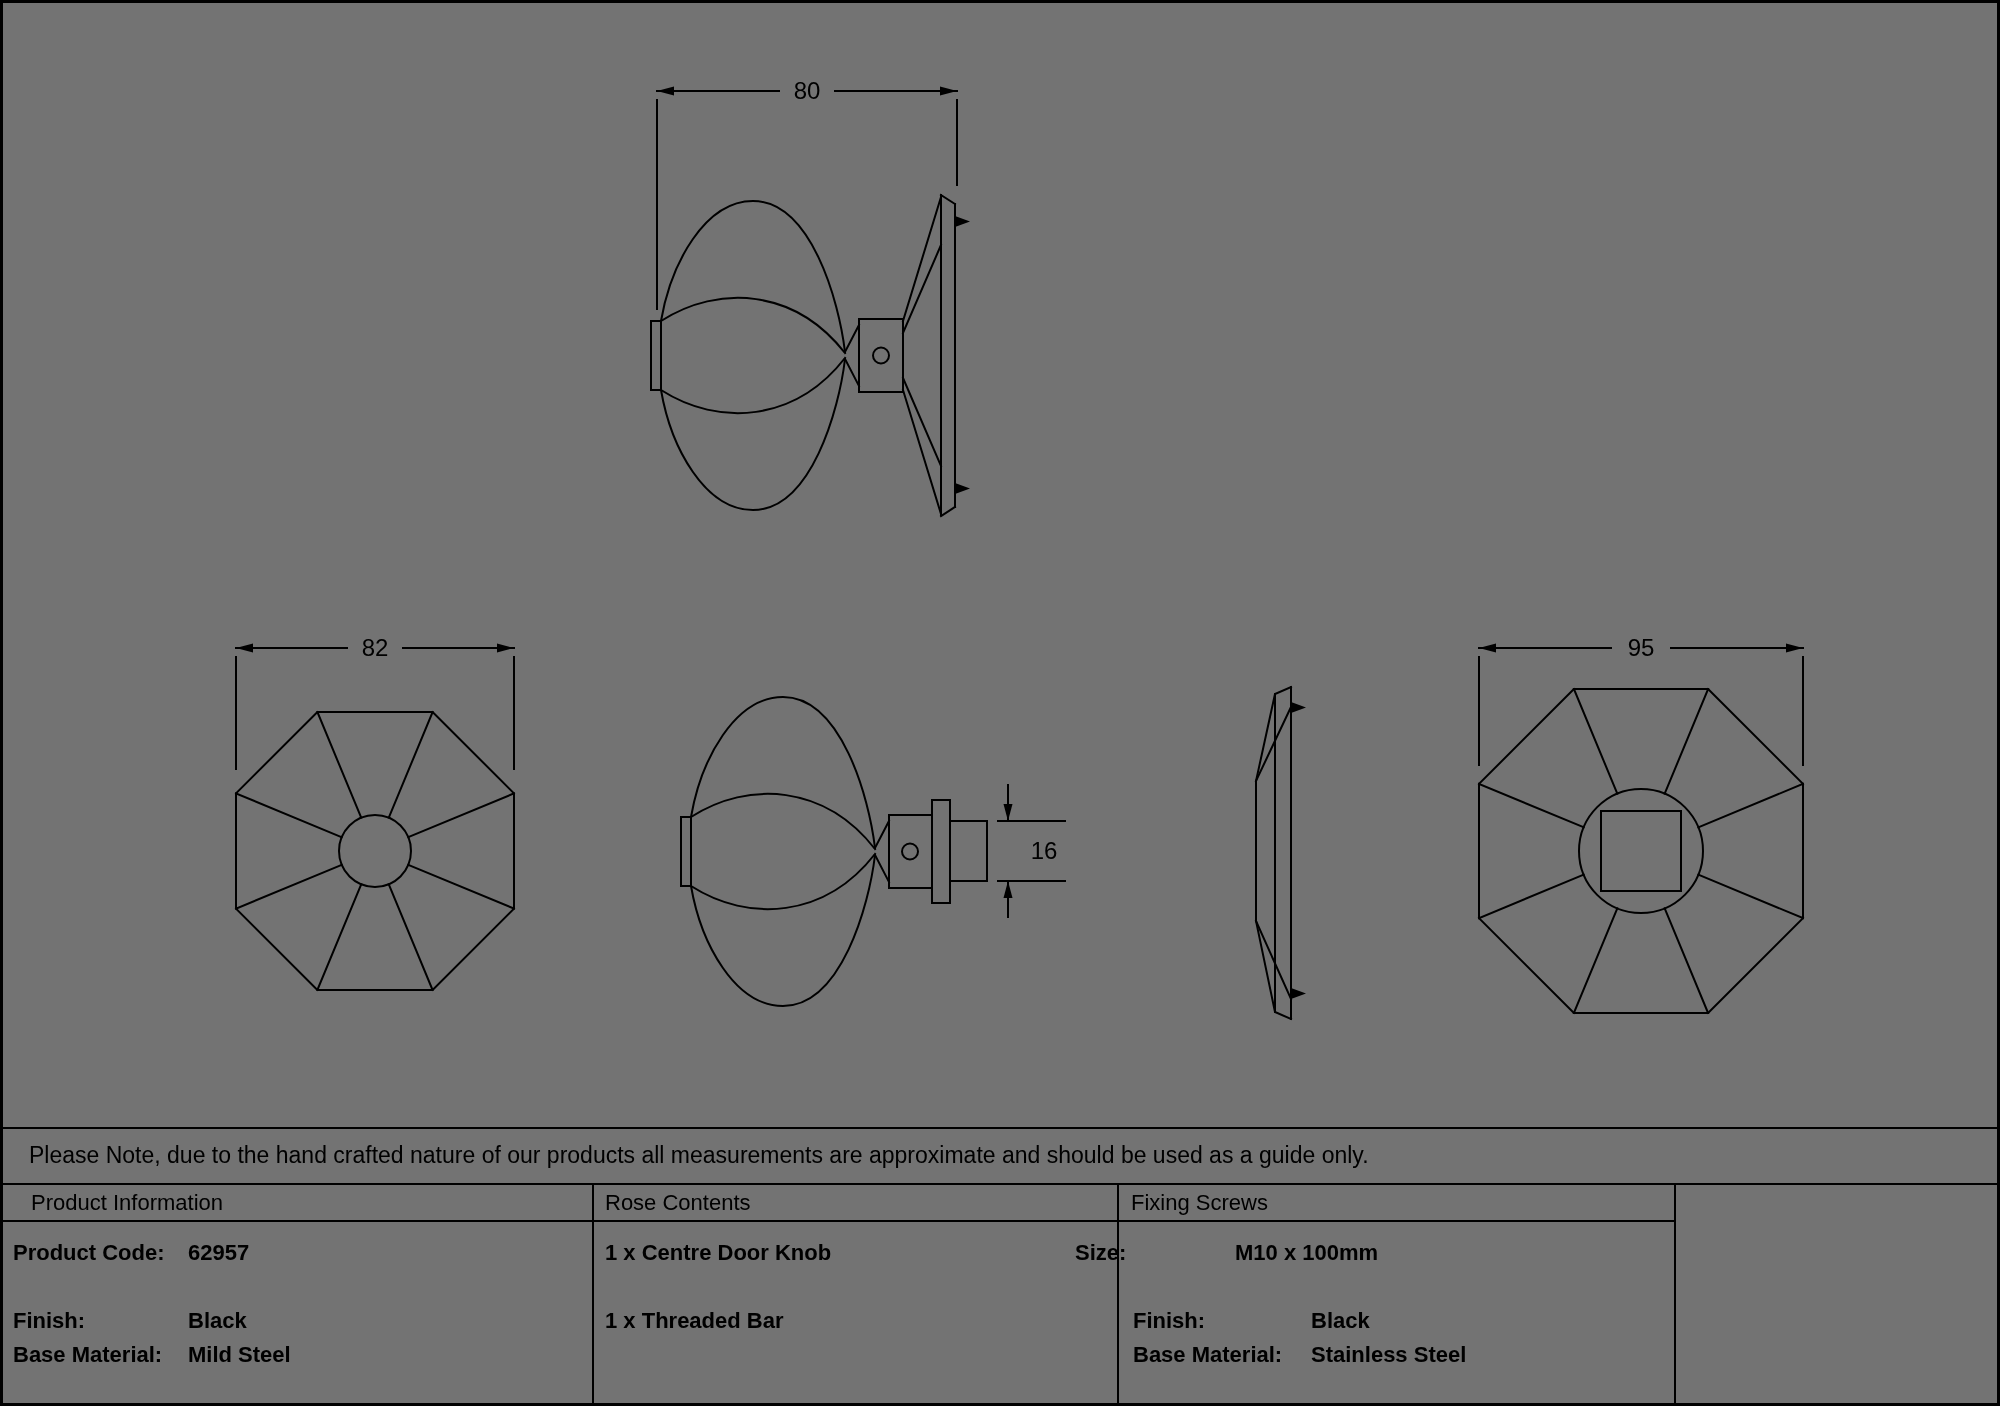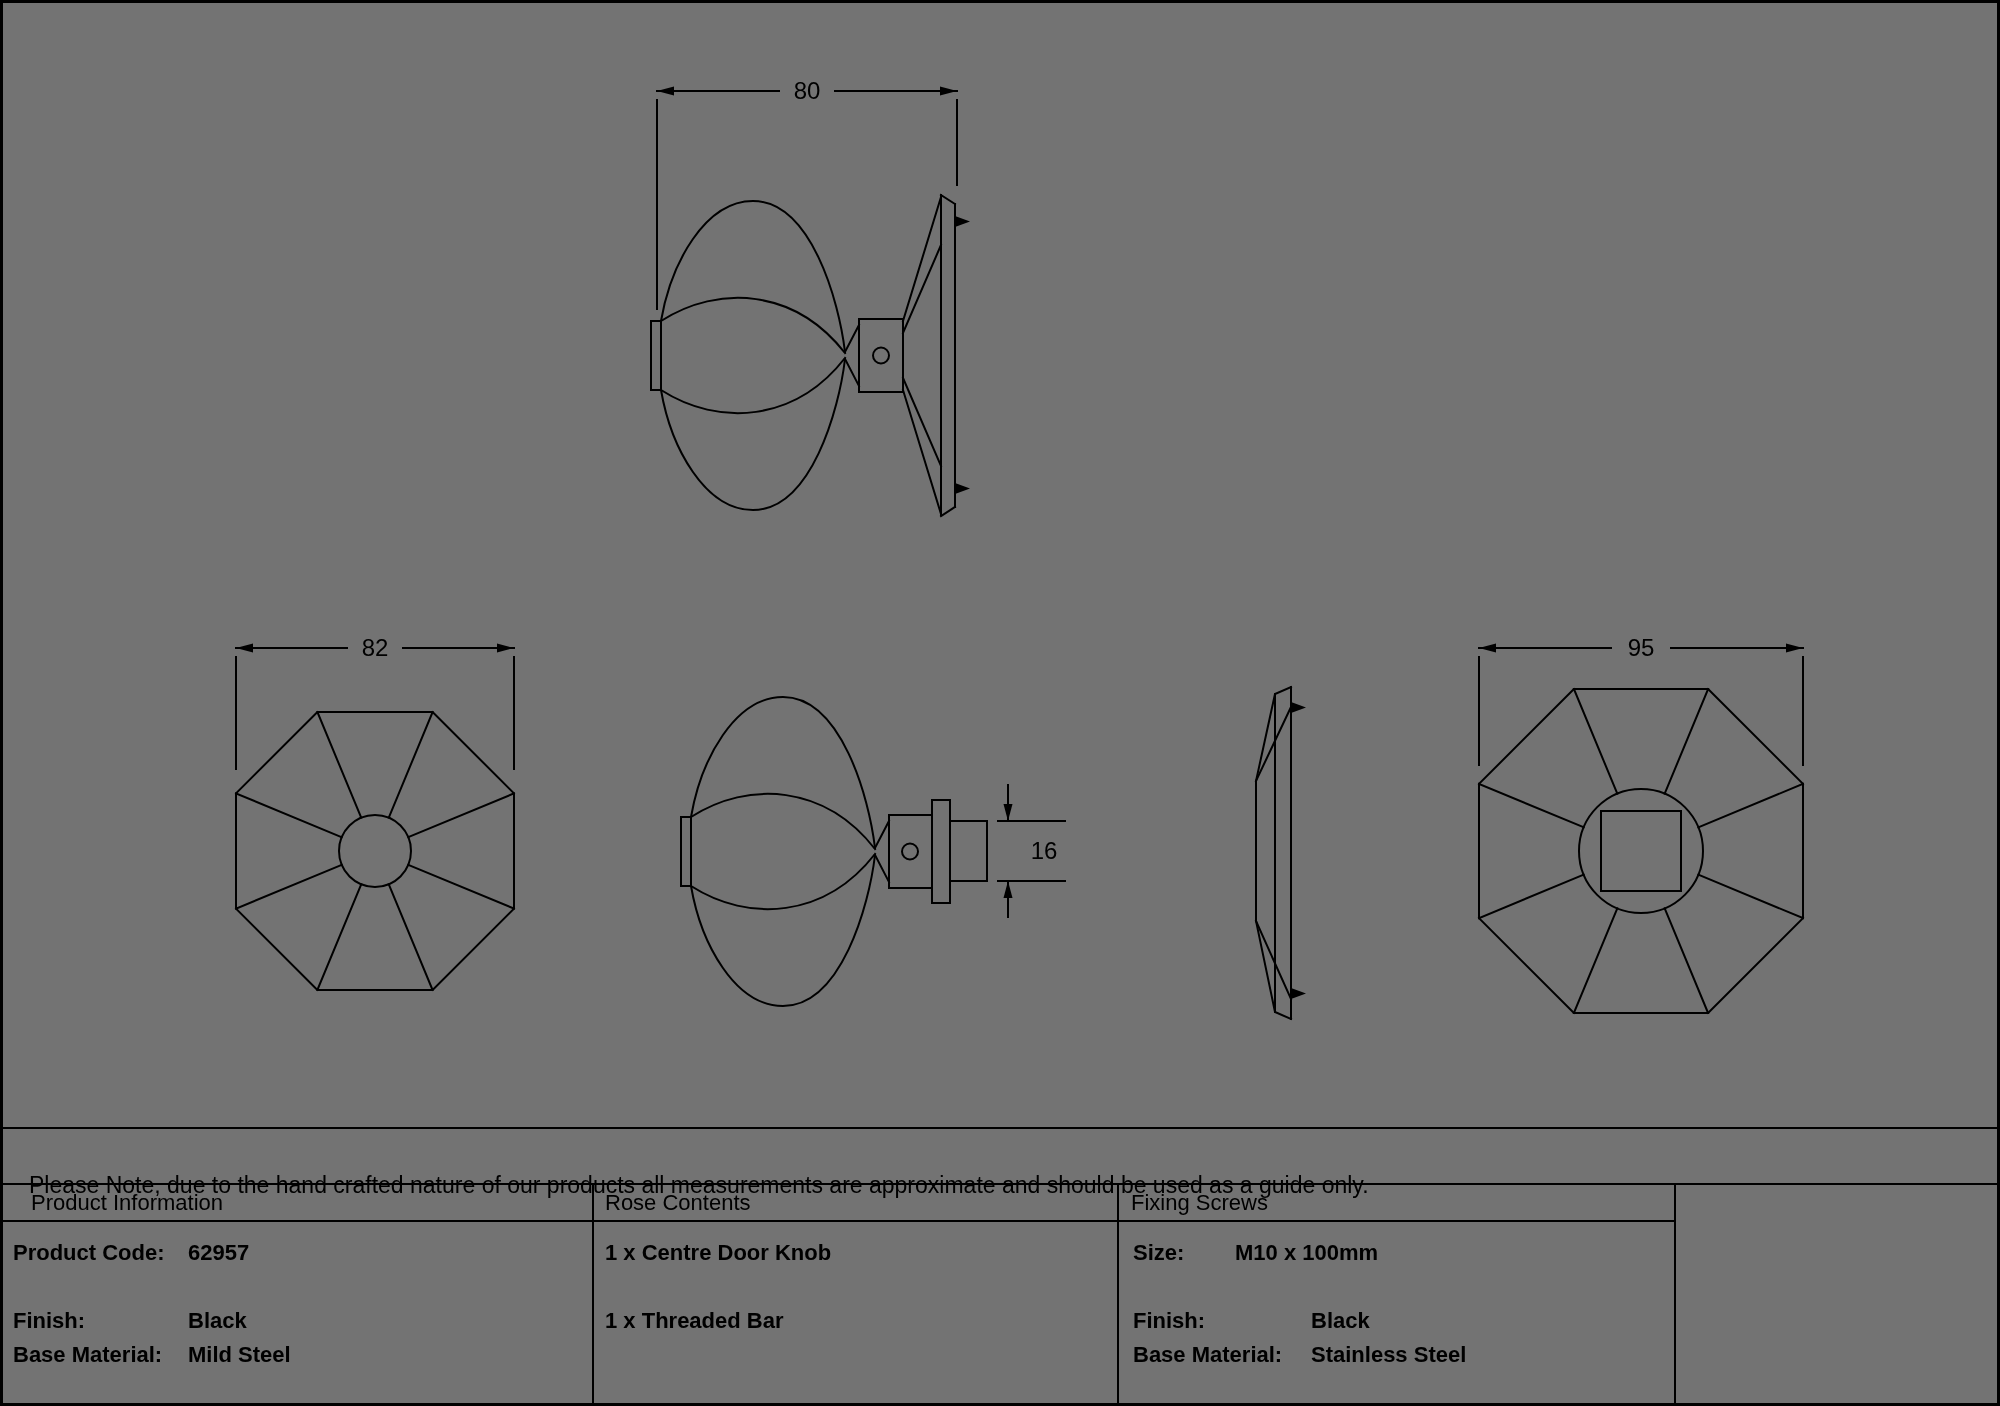--- a/index.html
+++ b/index.html
@@ -7,21 +7,21 @@
     position:relative;width:2000px;height:1406px;background:#737373;
     border:3px solid #000;box-sizing:border-box;overflow:hidden;
     font-family:"Liberation Sans",sans-serif;color:#000;
   }
   .drawing{position:absolute;left:0;top:0;}
   .ln{stroke:#000;stroke-width:2;fill:none;stroke-linecap:square;stroke-linejoin:miter;}
   .fill{fill:#000;stroke:none;}
   .drawing text{font-family:"Liberation Sans",sans-serif;font-size:24px;fill:#000;}
   .hline{position:absolute;left:0;width:100%;height:2px;background:#000;}
   .vline{position:absolute;width:2px;background:#000;}
-  .note{position:absolute;left:0;top:1124px;height:41px;line-height:56px;padding-left:26px;font-size:23px;white-space:nowrap;margin-top:30px;}
+  .note{position:absolute;left:0;top:1124px;height:41px;line-height:56px;padding-left:26px;font-size:23px;white-space:nowrap;}
   .col-header{position:absolute;top:1182px;height:35px;line-height:35px;font-size:22px;white-space:nowrap;text-align:center;}
   .trow{position:absolute;left:0;width:100%;height:34px;font-weight:bold;}
   .trow span{position:absolute;top:0;height:34px;line-height:34px;font-size:22px;white-space:nowrap;}
 </style>
 </head>
 <body>
 
 <div class="sheet">
 
   <svg class="drawing" width="2000" height="1124" viewBox="0 0 2000 1124">
@@ -120,21 +120,21 @@
   <div class="note">Please Note, due to the hand crafted nature of our products all measurements are approximate and should be used as a guide only.</div>
 
   <div class="col-header" style="left:28px">Product Information</div>
   <div class="col-header" style="left:602px">Rose Contents</div>
   <div class="col-header" style="left:1128px">Fixing Screws</div>
 
   <div class="trow" style="top:1233px">
     <span style="left:10px">Product Code:</span>
     <span style="left:185px">62957</span>
     <span style="left:602px">1 x Centre Door Knob</span>
-    <span style="left:1130px">Size:</span>
+    <span style="left:1072px">Size:</span>
     <span style="left:1232px">M10 x 100mm</span>
   </div>
   <div class="trow" style="top:1301px">
     <span style="left:10px">Finish:</span>
     <span style="left:185px">Black</span>
     <span style="left:602px">1 x Threaded Bar</span>
     <span style="left:1130px">Finish:</span>
     <span style="left:1308px">Black</span>
   </div>
   <div class="trow" style="top:1335px">

